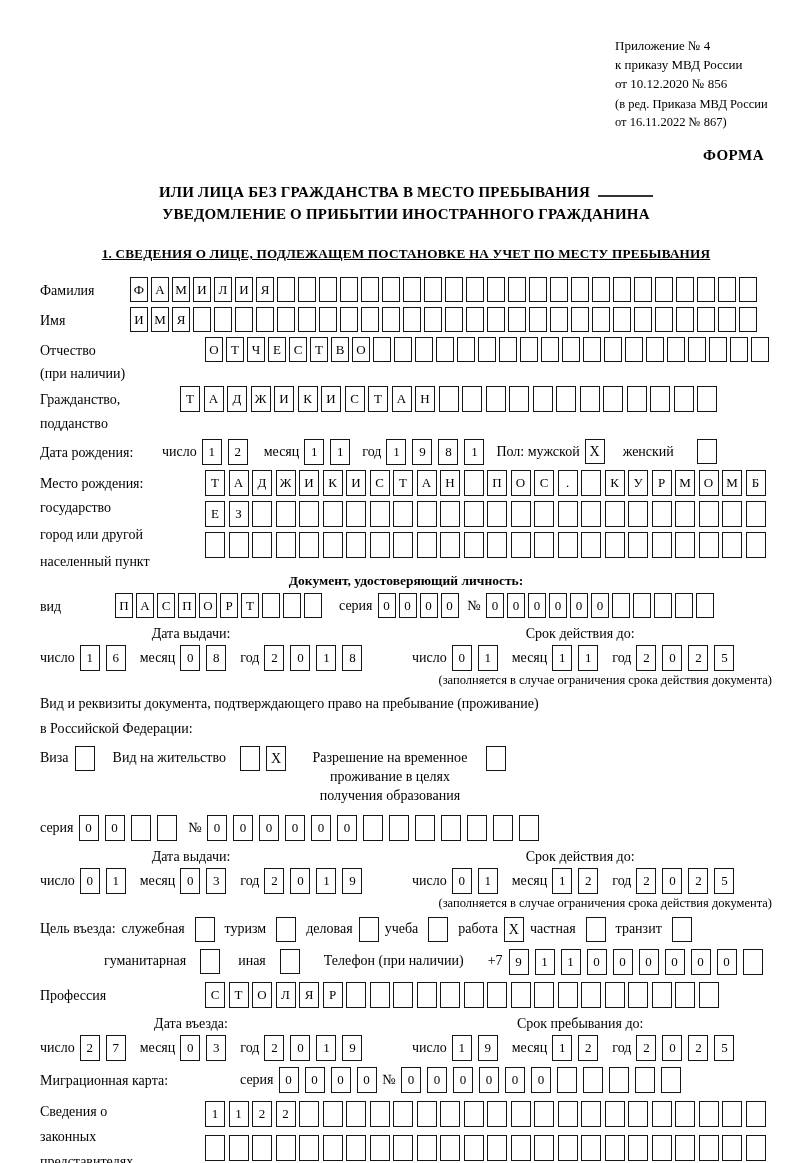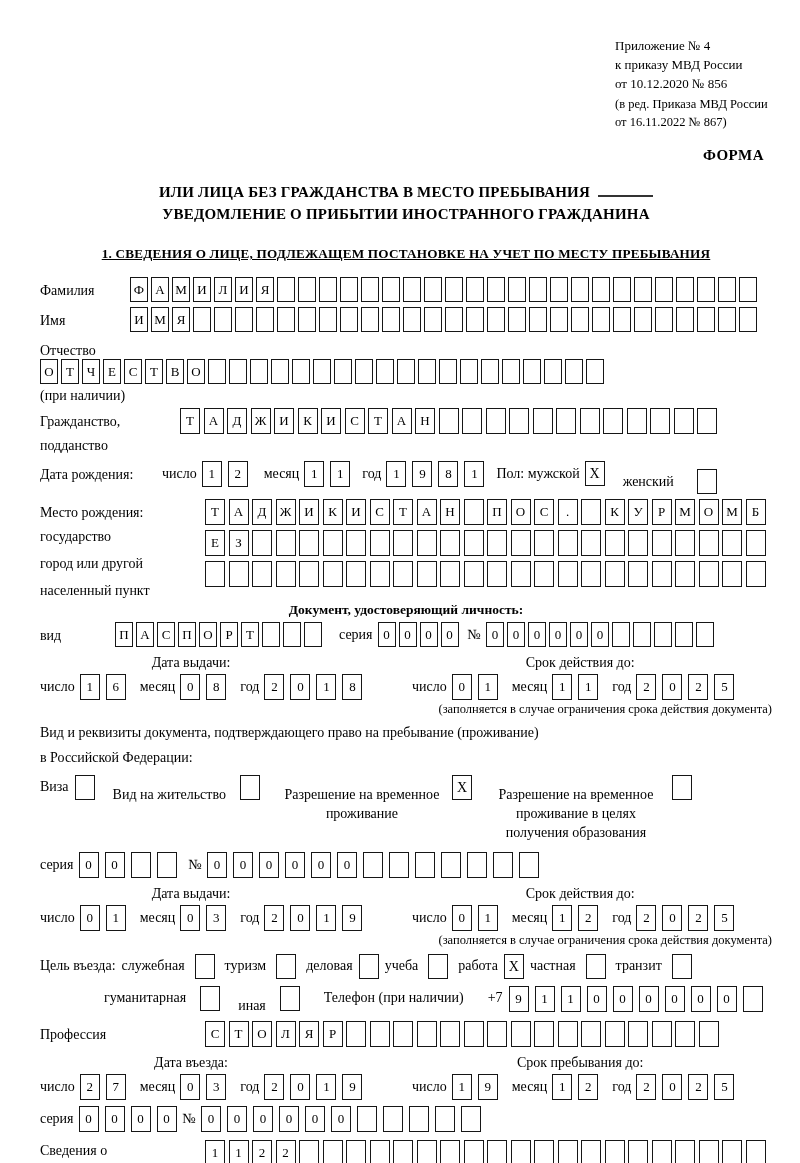--- a/index.html
+++ b/index.html
@@ -50,21 +50,21 @@
   .dlbl { padding-top:5px; margin-right:5px; }
   .dline .cells { margin-right:8px; }
   .note { text-align:right; font-size:12.5px; margin:1px 0 6px 0; }
 
   .plain { font-size:14px; line-height:19px; margin:6px 0 2px 0; }
 
   
   .opts { display:flex; align-items:flex-start; margin:8px 0 10px 0; }
   .opt-lbl { padding-top:4px; }
   .opt-multi { display:inline-block; text-align:center; line-height:19px; padding-top:2px; }
-  .gap6 { margin-left:6px; } .gap10 { margin-left:10px; } .gap14 { margin-left:14px; } .gap18 { margin-left:18px;margin-top:8px; } .gap24 { margin-left:24px; }
+  .gap6 { margin-left:6px; } .gap10 { margin-left:10px; } .gap14 { margin-left:14px; } .gap18 { margin-left:18px; } .gap24 { margin-left:24px; }
 
   .purpose-row { display:flex; align-items:flex-start; margin-bottom:7px; }
   .purpose-row .opt-lbl { padding-top:4px; }
 
   .mt6 { margin-top:6px; }
 </style>
 </head>
 <body>
 
 <div class="page">
@@ -157,21 +157,21 @@
           <span class="cell"></span>
           <span class="cell"></span>
           <span class="cell"></span>
           <span class="cell"></span>
           <span class="cell"></span>
           <span class="cell"></span>
           <span class="cell"></span>
         </div>
     </div>
 
-    <div class="row" style="margin-bottom:2px;flex-direction:column;">
+    <div class="row" style="margin-bottom:2px;">
       <div class="lbl w165">
         <div>Отчество</div>
       </div>
       <div class="cells">
           <span class="cell">О</span>
           <span class="cell">Т</span>
           <span class="cell">Ч</span>
           <span class="cell">Е</span>
           <span class="cell">С</span>
           <span class="cell">Т</span>
@@ -432,21 +432,20 @@
     <div class="note">(заполняется в случае ограничения срока действия документа)</div>
 
     <div class="plain">Вид и реквизиты документа, подтверждающего право на пребывание (проживание)</div>
     <div class="plain">в Российской Федерации:</div>
 
     <div class="opts">
       <span class="opt-lbl">Виза</span>
       <span class="checkbox gap6"></span>
       <span class="opt-lbl gap18">Вид на жительство</span>
       <span class="checkbox gap14"></span>
-      <span class="opt-multi gap18" style="width:168px;">Разрешение на временное проживание</span>
       <span class="checkbox gap6">X</span>
       <span class="opt-multi gap18" style="width:172px;">Разрешение на временное проживание в целях получения образования</span>
       <span class="checkbox gap10"></span>
     </div>
 
     <div class="row">
       <span class="dlbl">серия</span>
       <div class="cells date">
           <span class="cell">0</span>
           <span class="cell">0</span>
@@ -627,20 +626,21 @@
               <span class="cell">2</span>
               <span class="cell">0</span>
               <span class="cell">2</span>
               <span class="cell">5</span>
             </div>
         </div>
       </div>
     </div>
 
     <div class="row mt6">
+      <div class="lbl" style="width:200px;">Миграционная карта:</div>
       <span class="dlbl">серия</span>
       <div class="cells date">
           <span class="cell">0</span>
           <span class="cell">0</span>
           <span class="cell">0</span>
           <span class="cell">0</span>
         </div>
       <span class="dlbl">№</span>
       <div class="cells date">
           <span class="cell">0</span>

